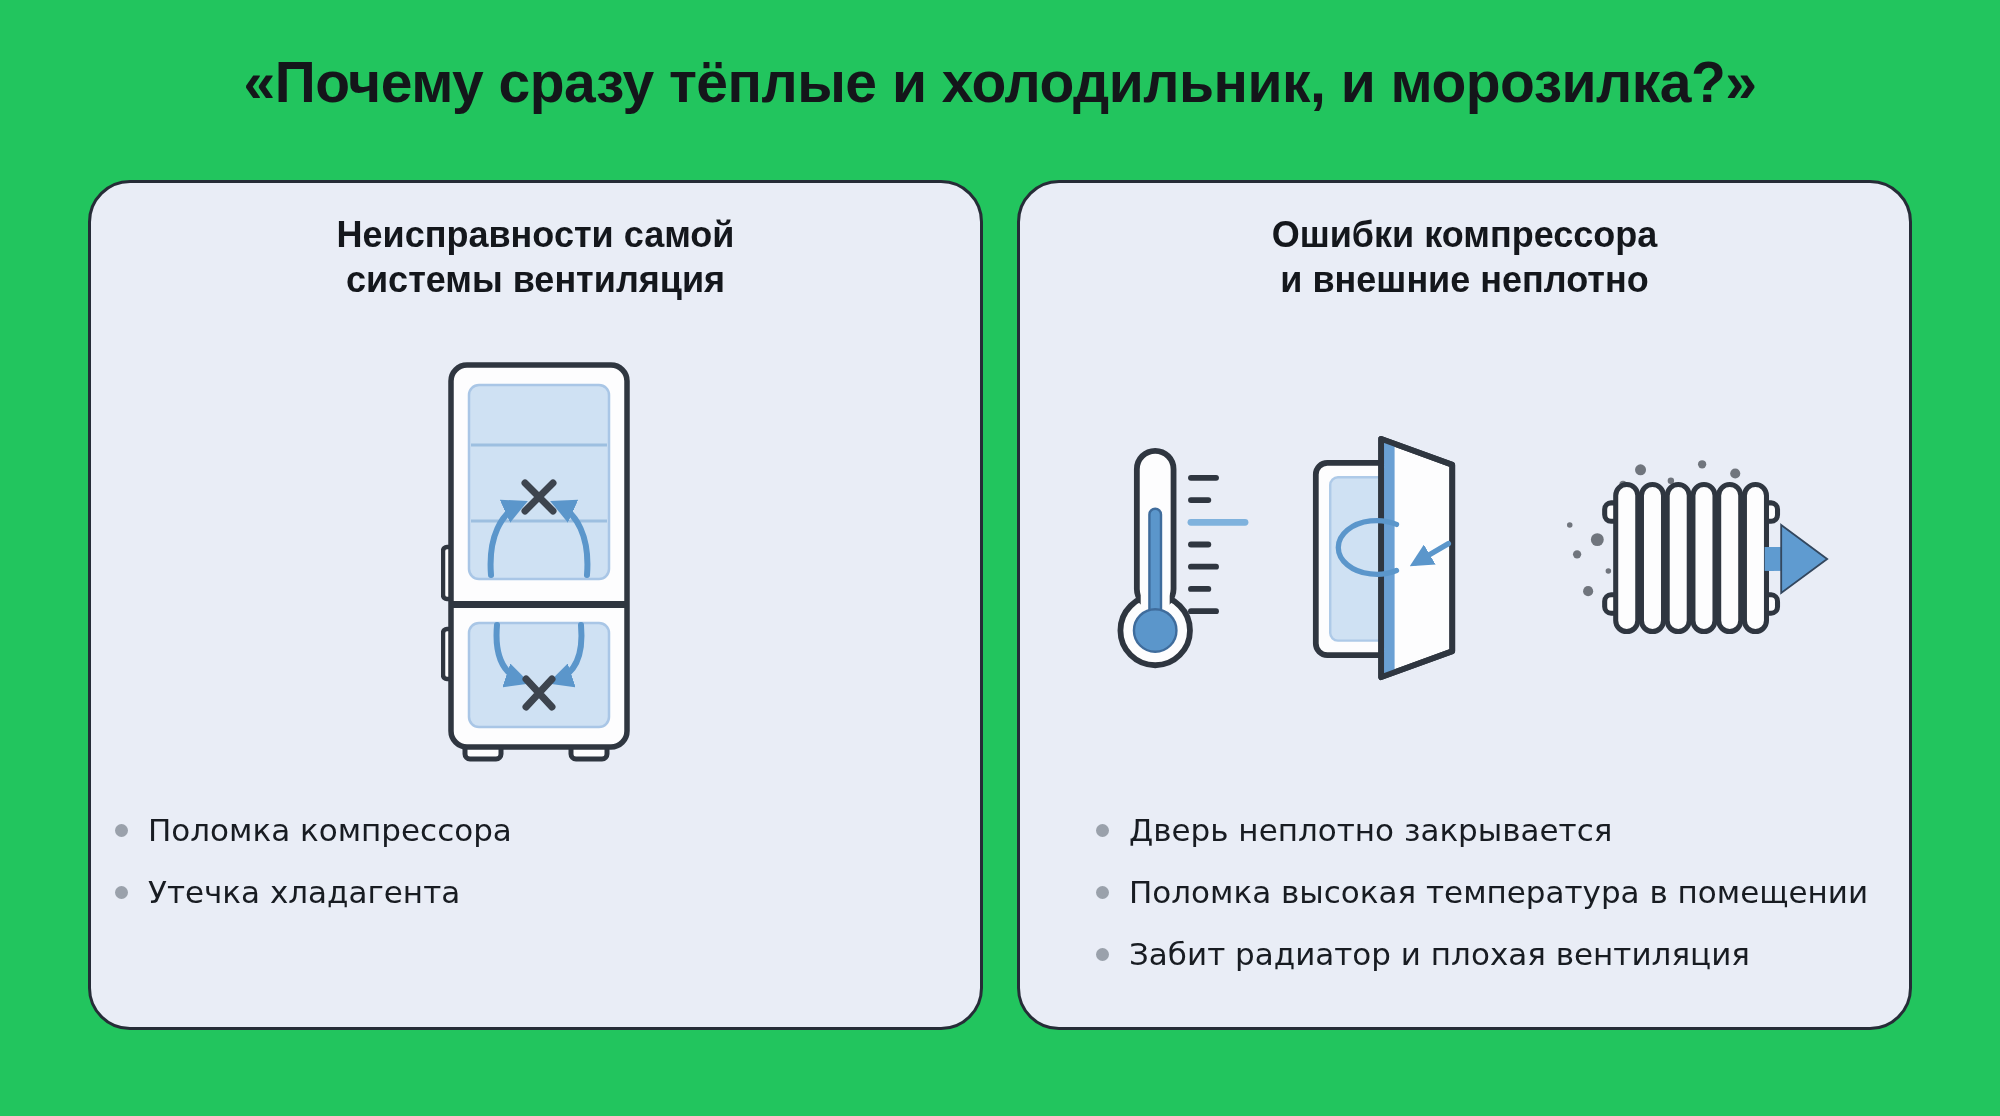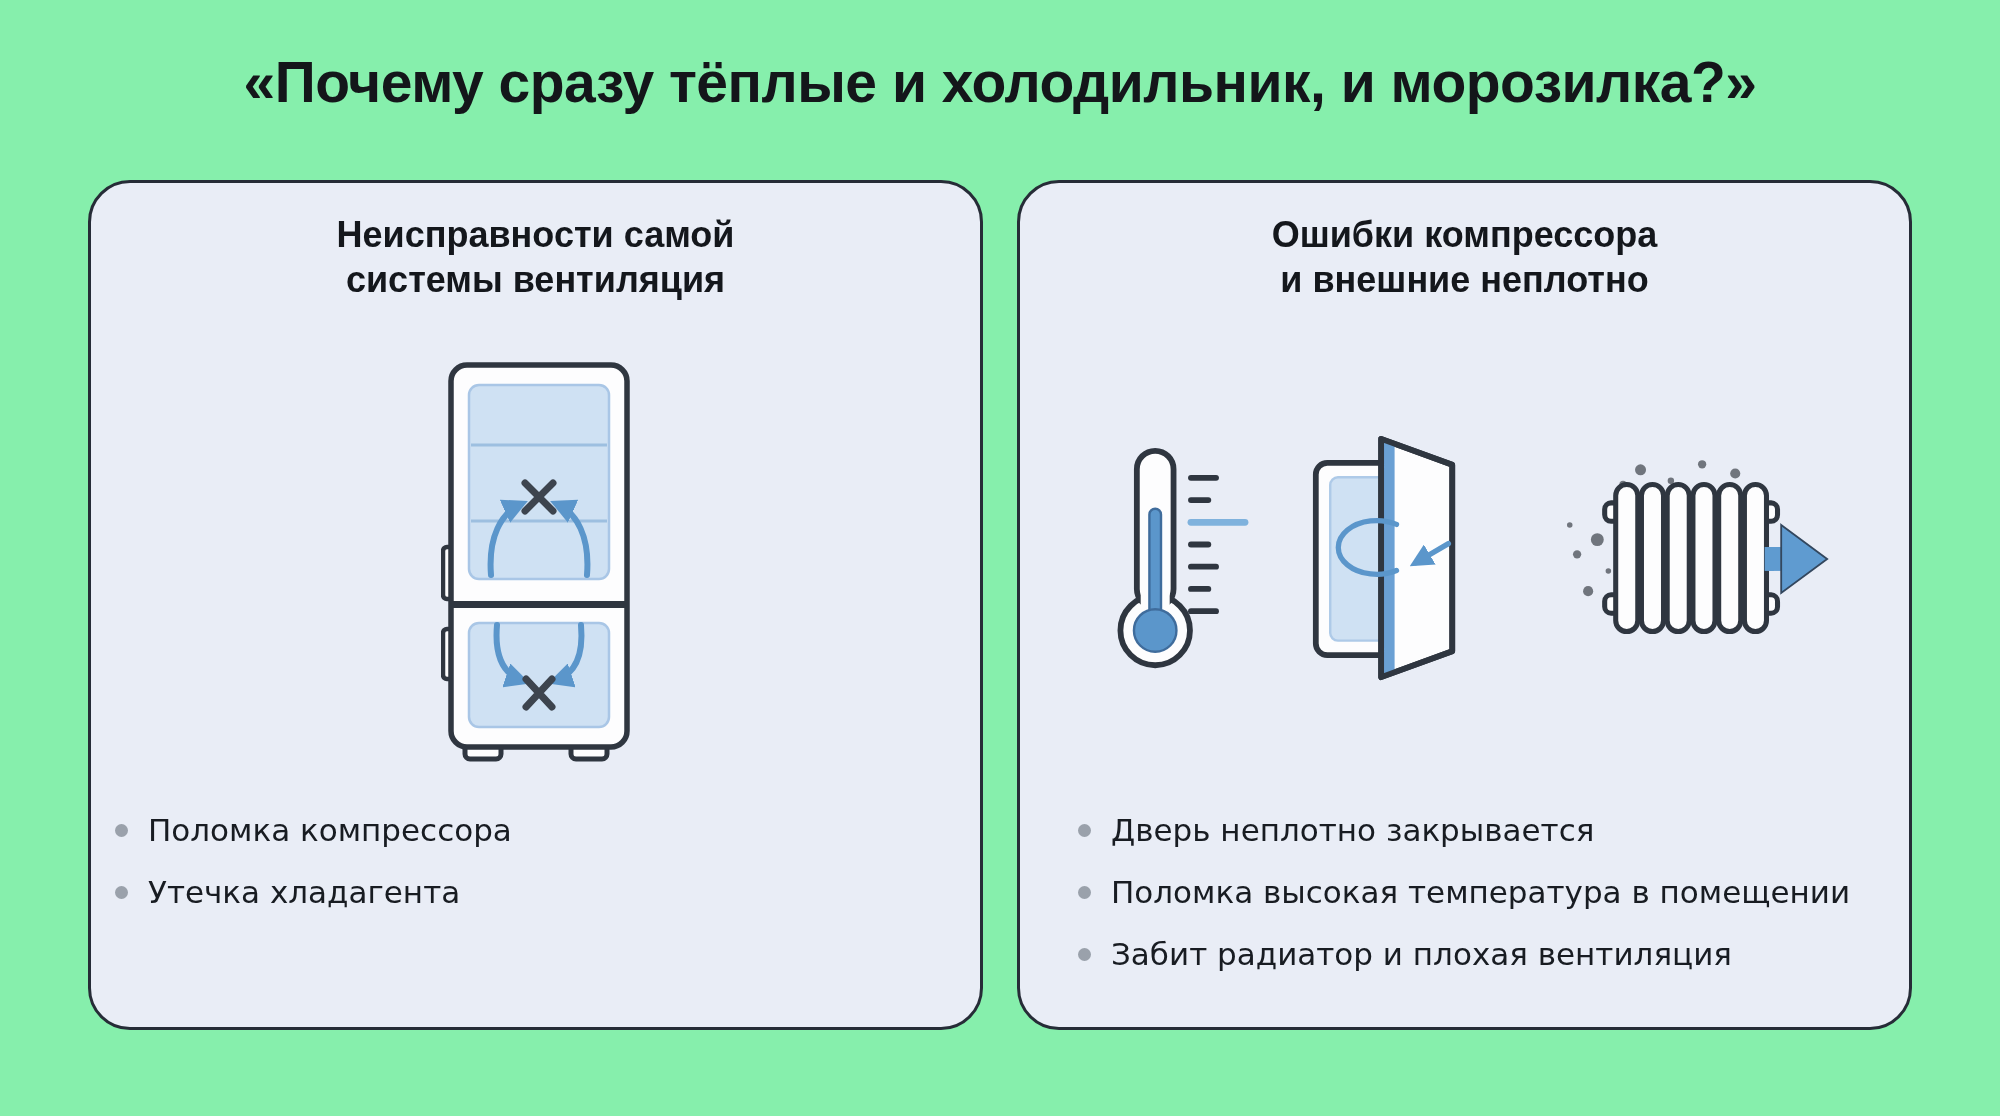--- a/index.html
+++ b/index.html
@@ -1,18 +1,18 @@
 <!DOCTYPE html>
 <html><head>
 <meta charset="utf-8">
 <style>
   html,body { margin:0; padding:0; background:#f4f4f1; }
   .canvas {
     position:relative; width:2000px; height:1116px;
-    background:#86efac;
+    background:#22c55e;
     font-family:"Liberation Sans", sans-serif;
     overflow:hidden;
   }
   .title {
     position:absolute; top:50px; left:0; width:100%;
     text-align:center; font-size:57px; font-weight:700;
     color:#14161a; letter-spacing:-0.5px; line-height:1.15;
   }
   .panel {
     position:absolute; top:180px; width:895px; height:850px;
@@ -28,21 +28,21 @@
   }
   .fridge-wrap {
     position:absolute; top:178px; left:50%; transform:translateX(-50%);
   }
   .icons-row {
     position:absolute; top:250px; left:0; width:100%; height:250px;
     display:flex; justify-content:center; align-items:center; gap:58px;
   }
   .bullets { position:absolute; top:630px; left:0; width:100%; box-sizing:border-box; }
   .panel-left  .bullets { padding-left:24px; }
-  .panel-right .bullets { padding-left:58px; }
+  .panel-right .bullets { padding-left:76px; }
   .bullet-row { display:flex; align-items:center; height:34px; margin-bottom:28px; }
   .bullet-dot {
     width:13px; height:13px; border-radius:50%;
     background:#9aa1ab; margin-right:20px; flex:0 0 auto;
   }
   .bullet-text {
     font-family:"DejaVu Sans", sans-serif;
     font-size:31px; font-weight:400; color:#181c22; white-space:nowrap;
   }
 </style>

